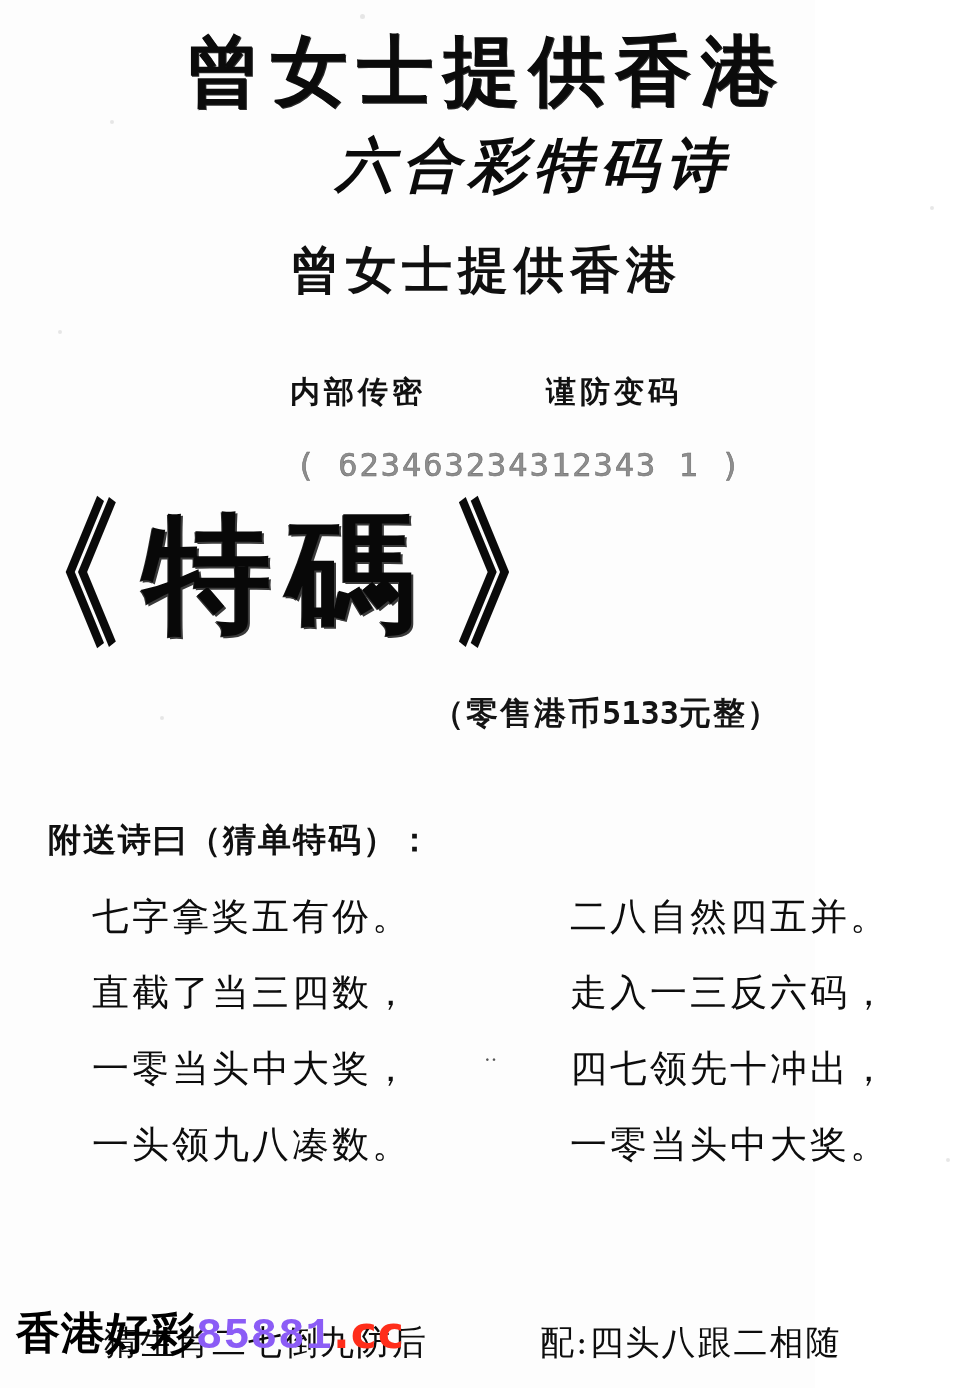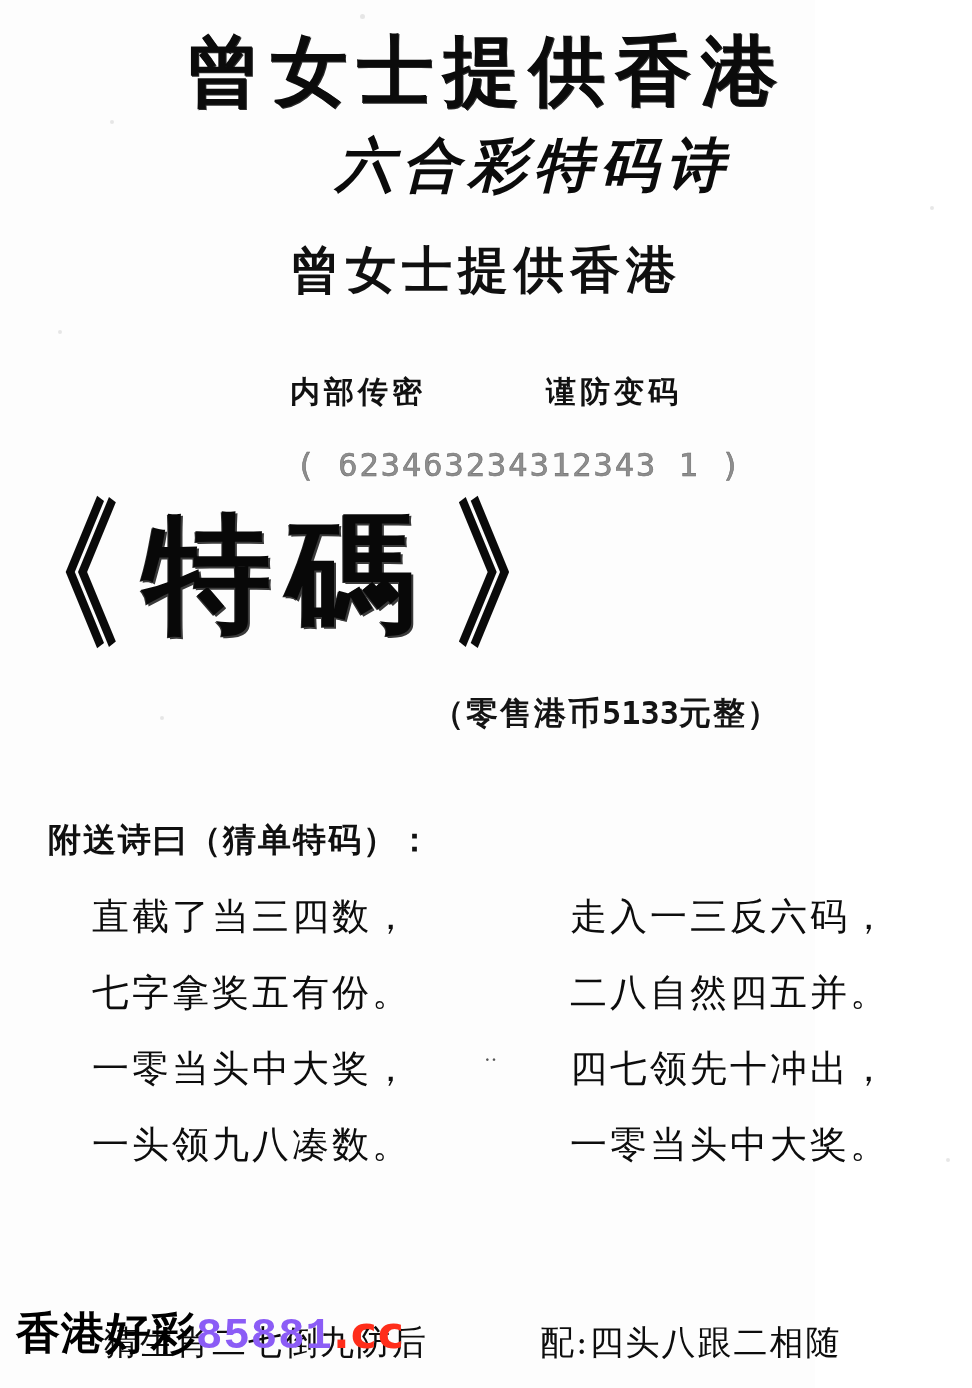--- a/index.html
+++ b/index.html
@@ -234,26 +234,26 @@
   </div>
 
   <div class="price">
     <span>（零售港币</span><span class="num">5133</span><span>元整）</span>
   </div>
 
   <div class="poem-head">附送诗曰（猜单特码）：</div>
 
   <div class="poem-grid">
     <div class="poem-row">
+      <div class="poem-cell left">七字拿奖五有份。</div>
+      <div class="poem-cell right">二八自然四五并。</div>
+    </div>
+    <div class="poem-row">
       <div class="poem-cell left">直截了当三四数，</div>
       <div class="poem-cell right">走入一三反六码，</div>
-    </div>
-    <div class="poem-row">
-      <div class="poem-cell left">七字拿奖五有份。</div>
-      <div class="poem-cell right">二八自然四五并。</div>
     </div>
     <div class="poem-row">
       <div class="poem-cell left">一零当头中大奖，</div>
       <div class="poem-cell right">四七领先十冲出，</div>
     </div>
     <div class="poem-row">
       <div class="poem-cell left">一头领九八凑数。</div>
       <div class="poem-cell right">一零当头中大奖。</div>
     </div>
   </div>

